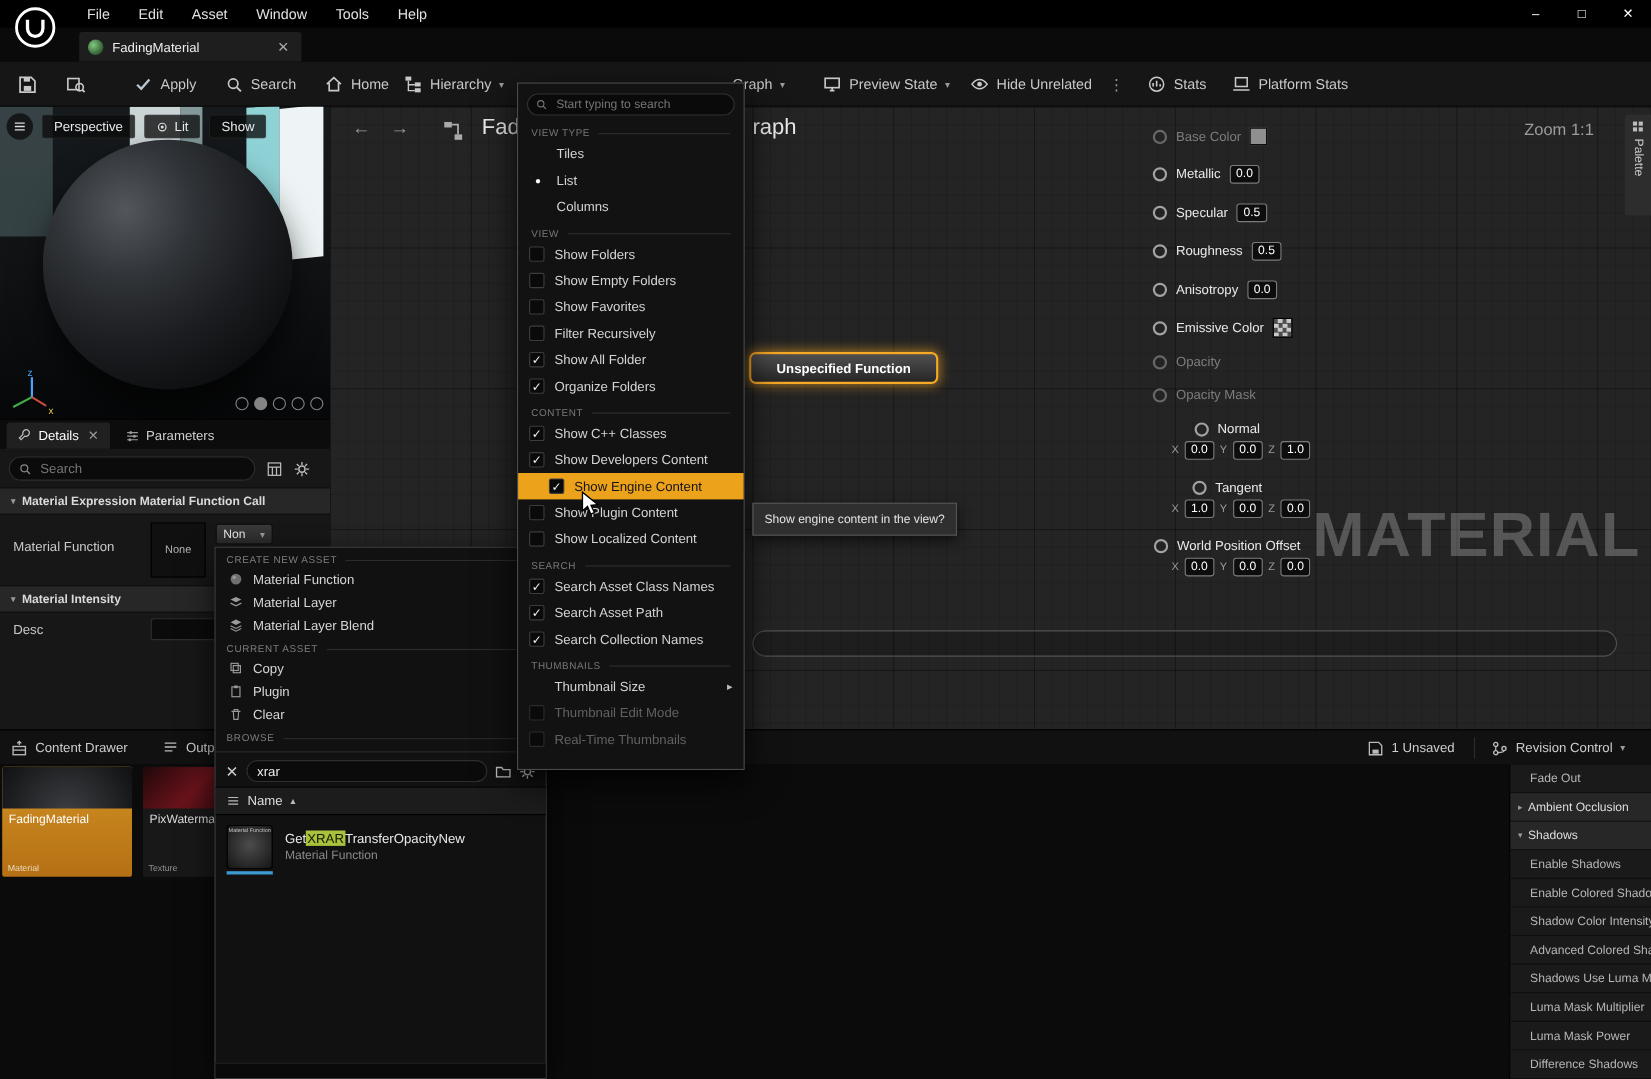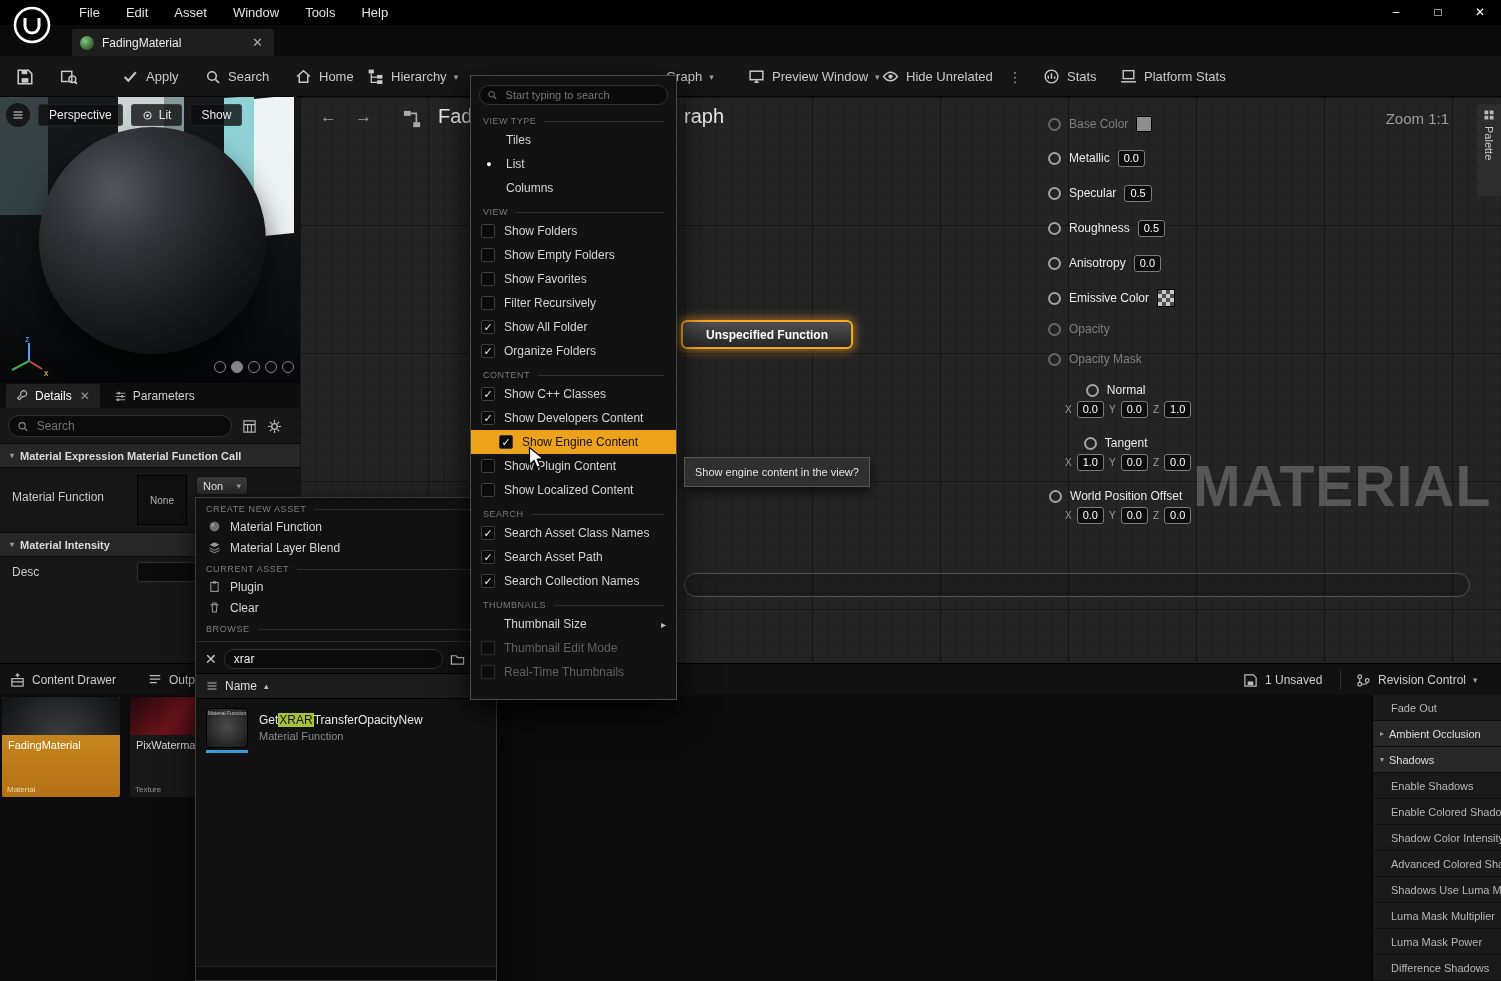--- a/index.html
+++ b/index.html
@@ -243,21 +243,21 @@
     </div>
     <div class="tb" style="left:666px">
       <span>Graph</span>
       <span class="chev">▾</span>
     </div>
     <div class="tb" style="left:748px">
       <svg width="17" height="17" viewBox="0 0 16 16">
           <rect x="2" y="3" width="12" height="8" fill="none" stroke="#c9c9c9" stroke-width="1.4"></rect>
           <path d="M6 13.5h4M8 11v2.5" stroke="#c9c9c9" stroke-width="1.4"></path>
         </svg>
-      <span>Preview Window</span>
+      <span>Preview State</span>
       <span class="chev">▾</span>
     </div>
     <div class="tb" style="left:882px">
       <svg width="17" height="17" viewBox="0 0 16 16">
           <path d="M1.5 8s3-4 6.5-4 6.5 4 6.5 4-3 4-6.5 4S1.5 8 1.5 8z" fill="none" stroke="#c9c9c9" stroke-width="1.3"></path>
           <circle cx="8" cy="8" r="2" fill="#c9c9c9"></circle>
         </svg>
       <span>Hide Unrelated</span>
     </div>
     <div class="tb" style="left:1008px">
@@ -587,28 +587,42 @@
       </div>
     <div class="aprow">
       <svg width="13" height="13" viewBox="0 0 16 16">
           <circle cx="8" cy="8" r="6" fill="#6f6f6f"></circle>
           <circle cx="6" cy="6" r="2" fill="#9a9a9a"></circle>
         </svg>
       <span>Material Function</span>
     </div>
     <div class="aprow">
       <svg width="13" height="13" viewBox="0 0 16 16">
+          <path d="M8 2l6 3-6 3-6-3z" fill="#9a9a9a"></path>
+          <path d="M2 9l6 3 6-3" fill="none" stroke="#9a9a9a" stroke-width="1.3"></path>
+        </svg>
+      <span>Material Layer</span>
+    </div>
+    <div class="aprow">
+      <svg width="13" height="13" viewBox="0 0 16 16">
           <path d="M8 1.5l6 3-6 3-6-3z" fill="#9a9a9a"></path>
           <path d="M2 8.5l6 3 6-3M2 11.5l6 3 6-3" fill="none" stroke="#9a9a9a" stroke-width="1.2"></path>
         </svg>
       <span>Material Layer Blend</span>
     </div>
     <div class="apsec">
         <span>CURRENT ASSET</span>
       </div>
+    <div class="aprow">
+      <svg width="13" height="13" viewBox="0 0 16 16">
+          <rect x="5" y="5" width="8" height="8" fill="none" stroke="#9a9a9a" stroke-width="1.3"></rect>
+          <rect x="2.5" y="2.5" width="8" height="8" fill="none" stroke="#9a9a9a" stroke-width="1.3"></rect>
+        </svg>
+      <span>Copy</span>
+    </div>
     <div class="aprow">
       <svg width="13" height="13" viewBox="0 0 16 16">
           <rect x="3.5" y="3" width="9" height="11" fill="none" stroke="#9a9a9a" stroke-width="1.3"></rect>
           <rect x="6" y="1.5" width="4" height="3" fill="#9a9a9a"></rect>
         </svg>
       <span>Plugin</span>
     </div>
     <div class="aprow">
       <svg width="13" height="13" viewBox="0 0 16 16">
           <path d="M3 4.5h10M6 4V2.5h4V4M5 4.5l.7 9h4.6l.7-9" fill="none" stroke="#9a9a9a" stroke-width="1.3"></path>

